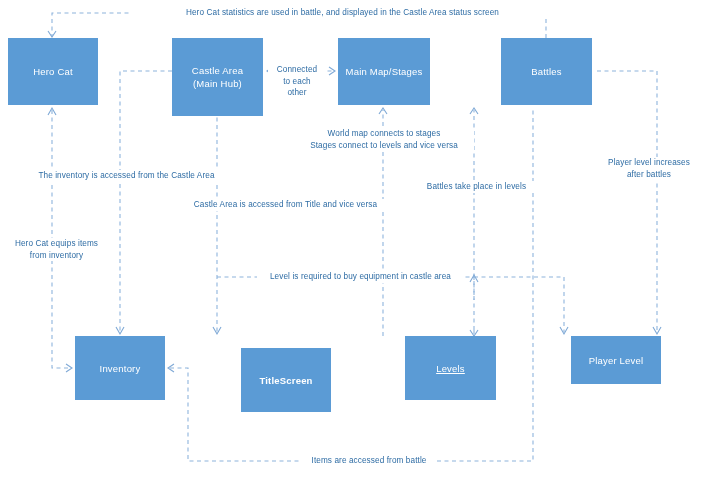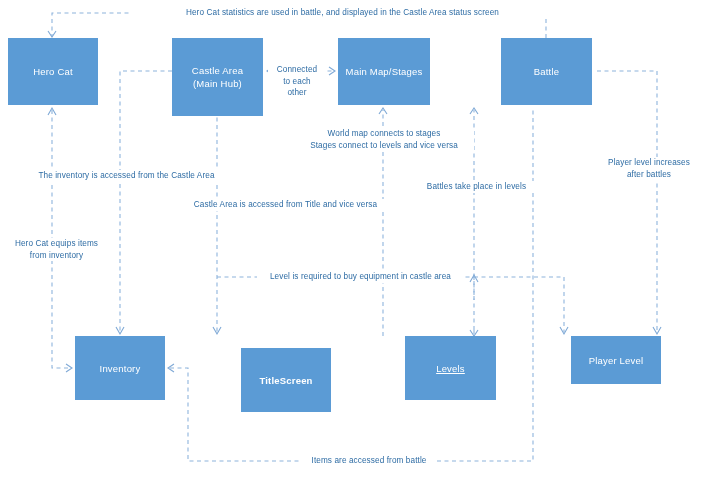--- a/index.html
+++ b/index.html
@@ -131,21 +131,21 @@
     </g>
   </svg>
 
   <div class="node" style="left:8px; top:38px; width:90px; height:67px;">Hero Cat</div>
 
   <div class="node" style="left:172px; top:38px; width:91px; height:78px;">Castle Area
 (Main Hub)</div>
 
   <div class="node" style="left:338px; top:38px; width:92px; height:67px;">Main Map/Stages</div>
 
-  <div class="node" style="left:501px; top:38px; width:91px; height:67px;">Battle</div>
+  <div class="node" style="left:501px; top:38px; width:91px; height:67px;">Battles</div>
 
   <div class="node" style="left:75px; top:336px; width:90px; height:64px;">Inventory</div>
 
   <div class="node" style="left:241px; top:348px; width:90px; height:64px;font-weight:bold;">TitleScreen</div>
 
   <div class="node" style="left:405px; top:336px; width:91px; height:64px;text-decoration:underline;">Levels</div>
 
   <div class="node" style="left:571px; top:336px; width:90px; height:48px;">Player Level</div>
 
   <div class="edge-label" style="left:130px; top:7px; width:425px;">Hero Cat statistics are used in battle, and displayed in the Castle Area status screen</div>

